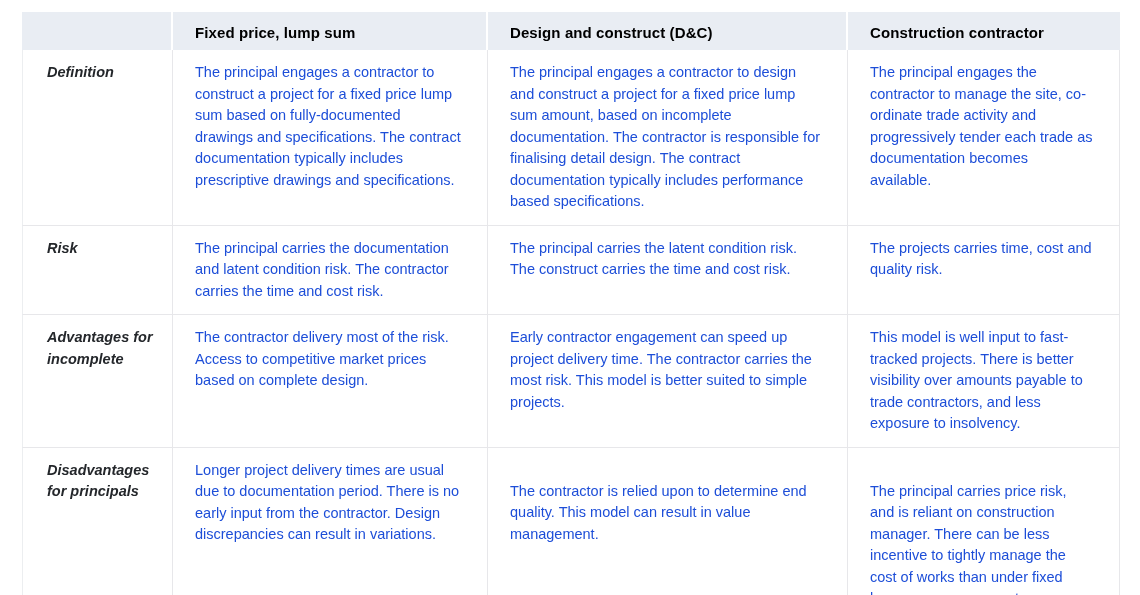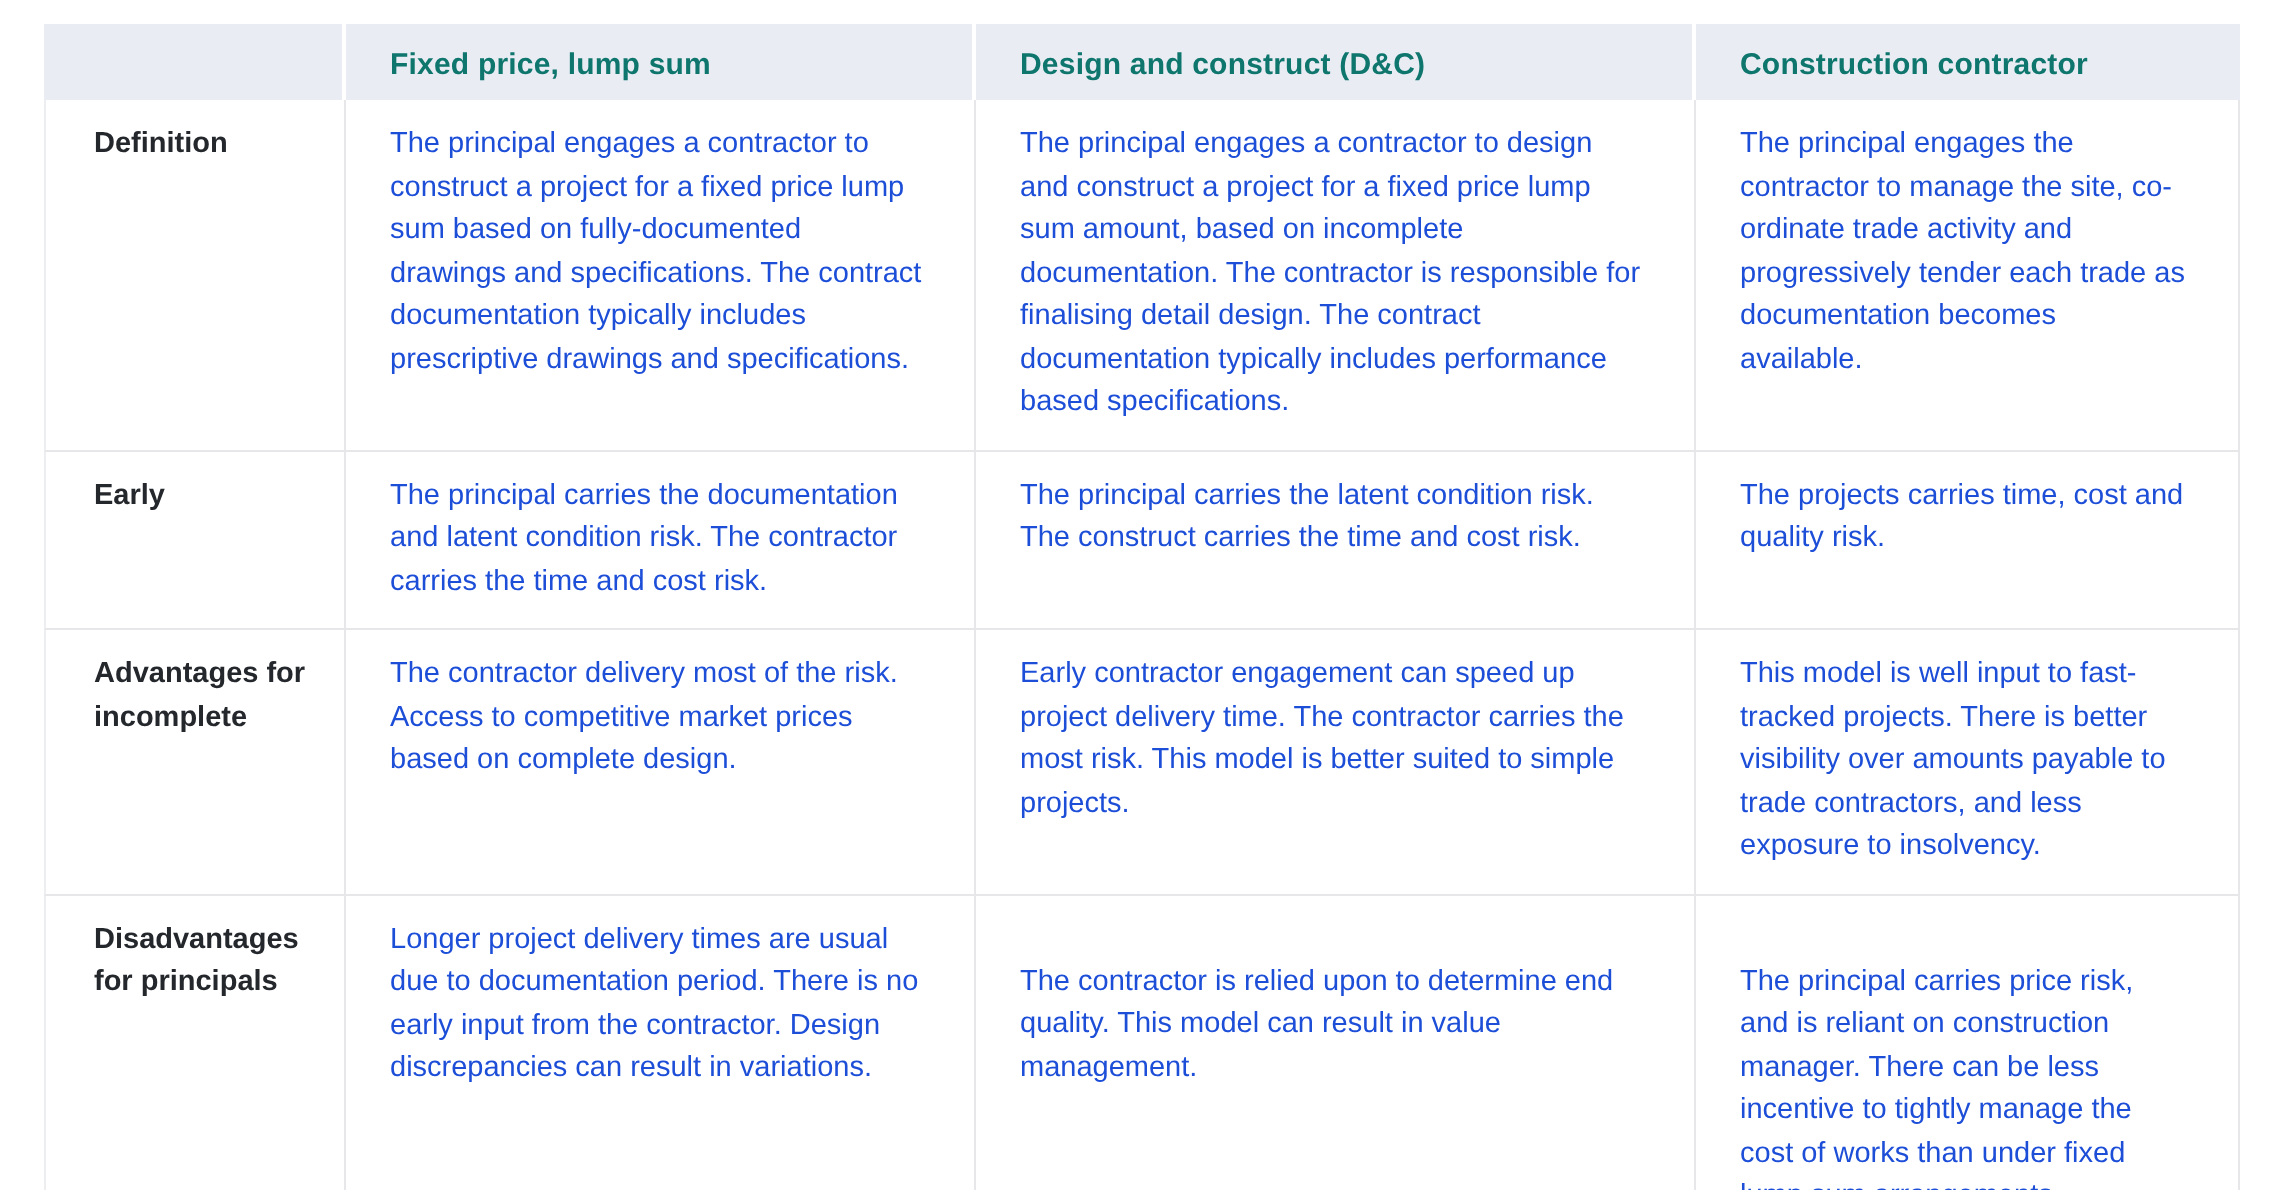--- a/index.html
+++ b/index.html
@@ -25,21 +25,21 @@
     border-spacing:0;
     table-layout:fixed;
   }
   col.c1{width:151px}
   col.c2{width:315px}
   col.c3{width:360px}
   col.c4{width:272px}
 
   thead th{
     background:#e9edf3;
-    color:#0f766e;
+    color:#000000;
     font-size:15px;
     font-weight:bold;
     text-align:left;
     vertical-align:middle;
     height:36px;
     padding:2px 18px 0 22px;
     border-right:2px solid #ffffff;
     letter-spacing:0.1px;
   }
   thead th:last-child{border-right:none;}
@@ -52,20 +52,21 @@
     line-height:21.5px;
     border-bottom:1px solid #e7e7ea;
     border-right:1px solid #e7e7ea;
     box-sizing:border-box;
   }
   tbody th{
     color:#24272b;
     font-weight:bold;
     padding:12px 18px 4px 24px;
     border-left:1px solid #eceef0;
+    font-style:italic;
   }
   tbody td{
     color:#1d4ed8;
     font-weight:normal;
     padding:12px 26px 12px 22px;
   }
   tr.r-def  > *{height:145px}
   tr.r-risk > *{height:75px}
   tr.r-adv  > *{height:121px}
   tr.r-dis  > *{height:183px}
@@ -92,21 +93,21 @@
       </tr>
     </thead>
     <tbody>
       <tr class="r-def">
         <th>Definition</th>
         <td>The principal engages a contractor to construct a project for a fixed price lump sum based on fully-documented drawings and specifications. The contract documentation typically includes prescriptive drawings and specifications.</td>
         <td>The principal engages a contractor to design and construct a project for a fixed price lump sum amount, based on incomplete documentation. The contractor is responsible for finalising detail design. The contract documentation typically includes performance based specifications.</td>
         <td>The principal engages the contractor to manage the site, co-ordinate trade activity and progressively tender each trade as documentation becomes available.</td>
       </tr>
       <tr class="r-risk">
-        <th>Early</th>
+        <th>Risk</th>
         <td>The principal carries the documentation and latent condition risk. The contractor carries the time and cost risk.</td>
         <td>The principal carries the latent condition risk. The construct carries the time and cost risk.</td>
         <td>The projects carries time, cost and quality risk.</td>
       </tr>
       <tr class="r-adv">
         <th>Advantages for incomplete</th>
         <td>The contractor delivery most of the risk. Access to competitive market prices based on complete design.</td>
         <td>Early contractor engagement can speed up project delivery time. The contractor carries the most risk. This model is better suited to simple projects.</td>
         <td>This model is well input to fast-tracked projects. There is better visibility over amounts payable to trade contractors, and less exposure to insolvency.</td>
       </tr>

